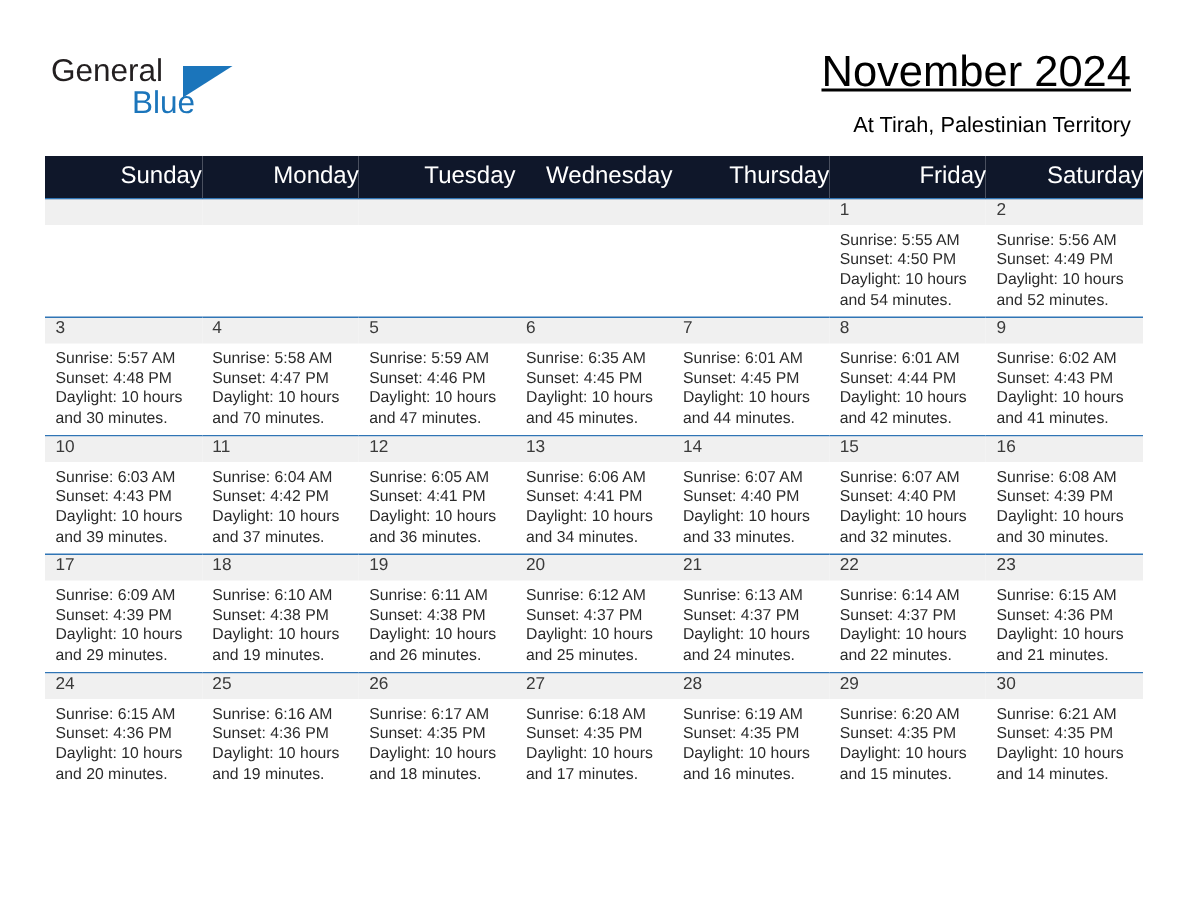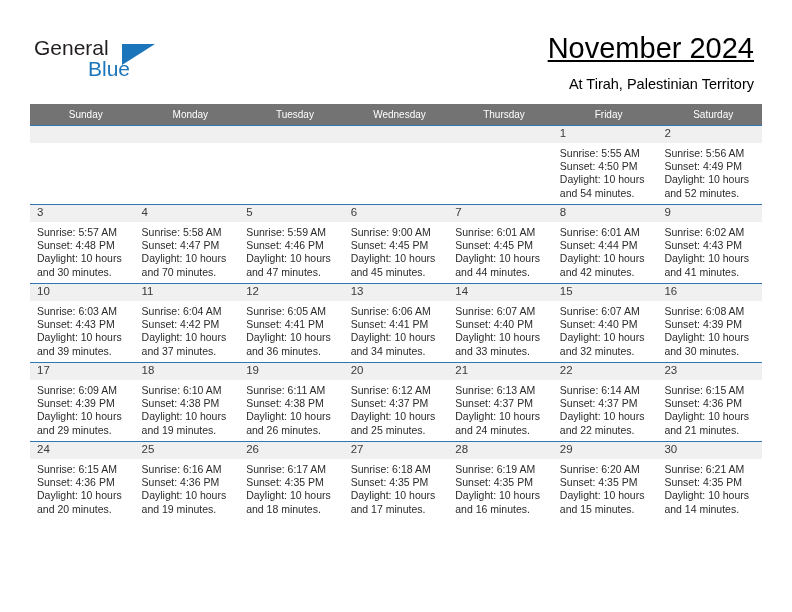--- a/index.html
+++ b/index.html
@@ -88,25 +88,25 @@
   
   .calendar {
     position: absolute;
     left: 30px;
     top: 104px;
     width: 732px;
     border-collapse: collapse;
     table-layout: fixed;
   }
   .calendar th {
-    background: #737373;
+    background: #0f172a;
     color: #ffffff;
-    font-size: 10px;
+    font-size: 16px;
     font-weight: normal;
-    text-align: center;
+    text-align: right;
     padding: 5px 0 5px 7px;
     height: 11px;
     border: none;
   }
   .calendar td {
     vertical-align: top;
     padding: 0;
     border-top: 1.6px solid #3075b5;
     height: 78px;
     background: #ffffff;
@@ -250,21 +250,21 @@
                 <div>Sunset: 4:46 PM</div>
                 <div>Daylight: 10 hours</div>
                 <div>and 47 minutes.</div>
               </div>
             </div>
           </td>
           <td>
             <div class="cell-inner">
               <div class="date-band">6</div>
               <div class="cell-body">
-                <div>Sunrise: 9:00 AM</div>
+                <div>Sunrise: 6:35 AM</div>
                 <div>Sunset: 4:45 PM</div>
                 <div>Daylight: 10 hours</div>
                 <div>and 45 minutes.</div>
               </div>
             </div>
           </td>
           <td>
             <div class="cell-inner">
               <div class="date-band">7</div>
               <div class="cell-body">

